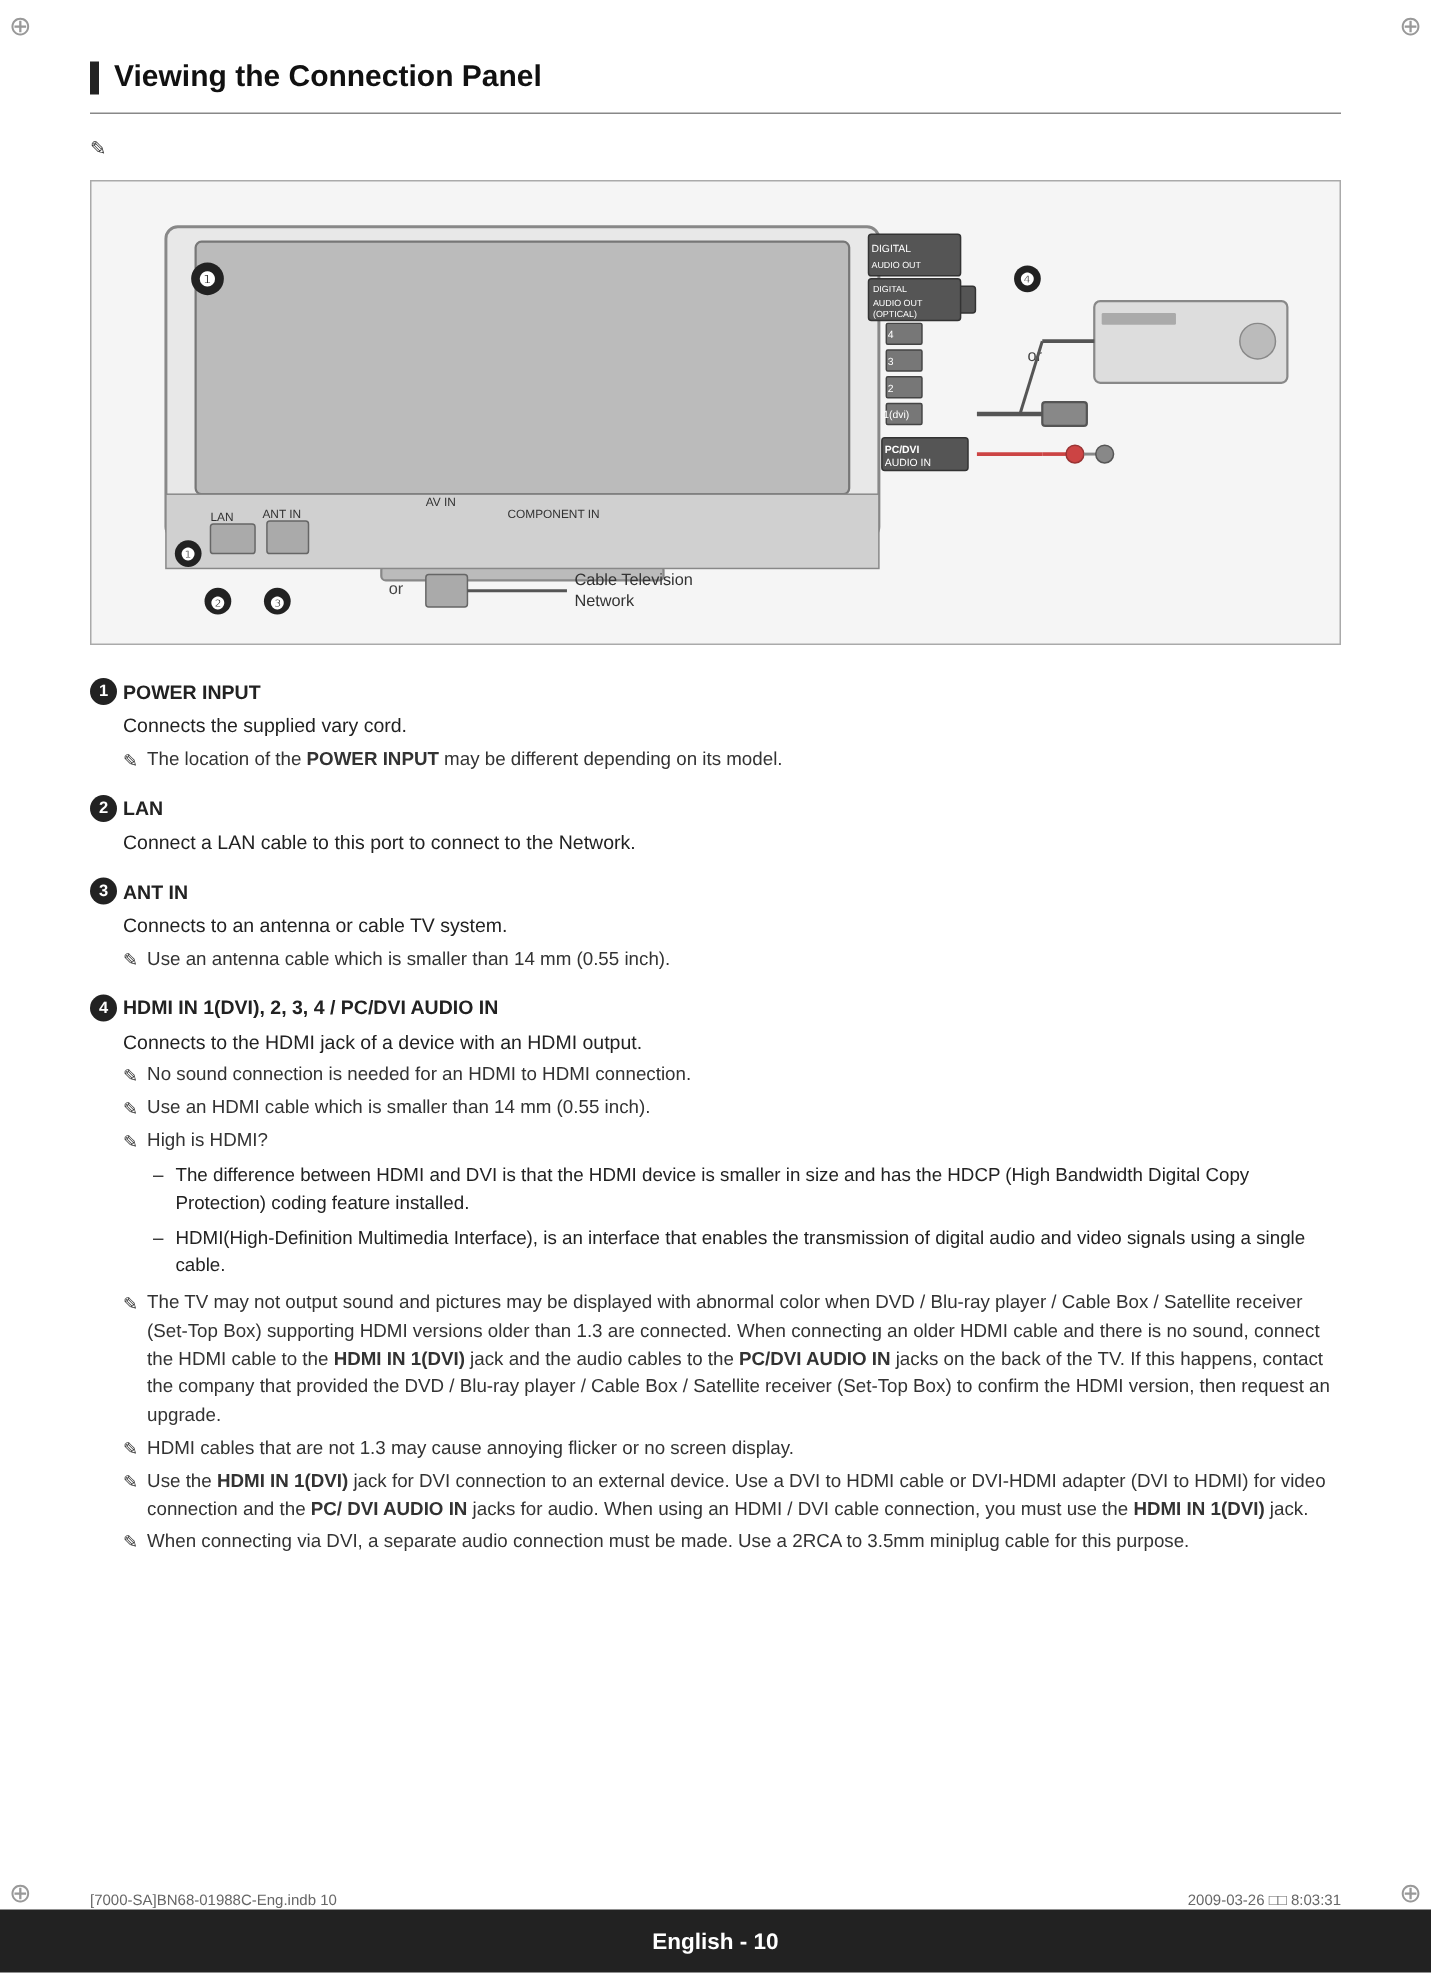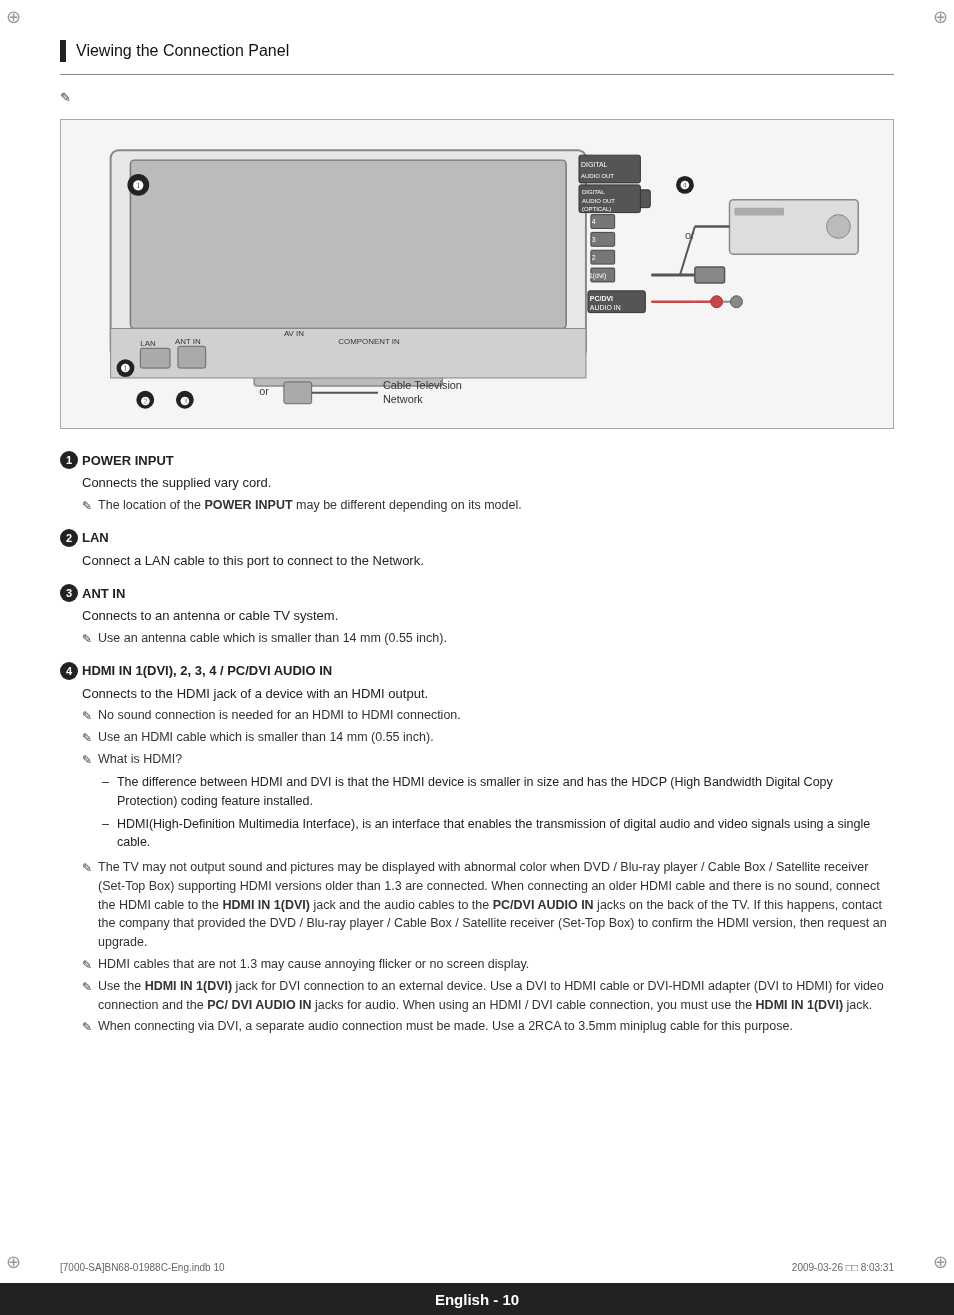--- a/index.html
+++ b/index.html
@@ -23,22 +23,22 @@
       align-items: center;
       margin-bottom: 12px;
     }
     .header-bar {
       width: 6px;
       height: 22px;
       background: #222;
       margin-right: 10px;
     }
     .section-title {
-      font-size: 16px;
-      font-weight: normal;
+      font-size: 20px;
+      font-weight: bold;
       color: #111;
     }
     .divider-line {
       border: none;
       border-top: 1.5px solid #888;
       margin-bottom: 14px;
     }
     .note-line {
       display: flex;
       align-items: flex-start;
@@ -122,21 +122,21 @@
     .dash-item::before {
       content: "–";
       margin-right: 8px;
       flex-shrink: 0;
     }
     .footer-bar {
       position: absolute;
       bottom: 0;
       left: 0;
       right: 0;
-      height: 32px;
+      height: 42px;
       background: #222;
       display: flex;
       align-items: center;
       justify-content: center;
     }
     .footer-text {
       color: #fff;
       font-size: 15px;
       font-weight: bold;
     }
@@ -318,21 +318,21 @@
         <div class="sub-note">
           <span class="note-icon">✎</span>
           <span class="sub-note-text">No sound connection is needed for an HDMI to HDMI connection.</span>
         </div>
         <div class="sub-note">
           <span class="note-icon">✎</span>
           <span class="sub-note-text">Use an HDMI cable which is smaller than 14 mm (0.55 inch).</span>
         </div>
         <div class="sub-note">
           <span class="note-icon">✎</span>
-          <span class="sub-note-text">What is HDMI?</span>
+          <span class="sub-note-text">High is HDMI?</span>
         </div>
 
         <div class="dash-item">
           <span>The difference between HDMI and DVI is that the HDMI device is smaller in size and has the HDCP (High Bandwidth Digital Copy Protection) coding feature installed.</span>
         </div>
         <div class="dash-item">
           <span>HDMI(High-Definition Multimedia Interface), is an interface that enables the transmission of digital audio and video signals using a single cable.</span>
         </div>
 
         <div class="sub-note" style="margin-top:6px;">

